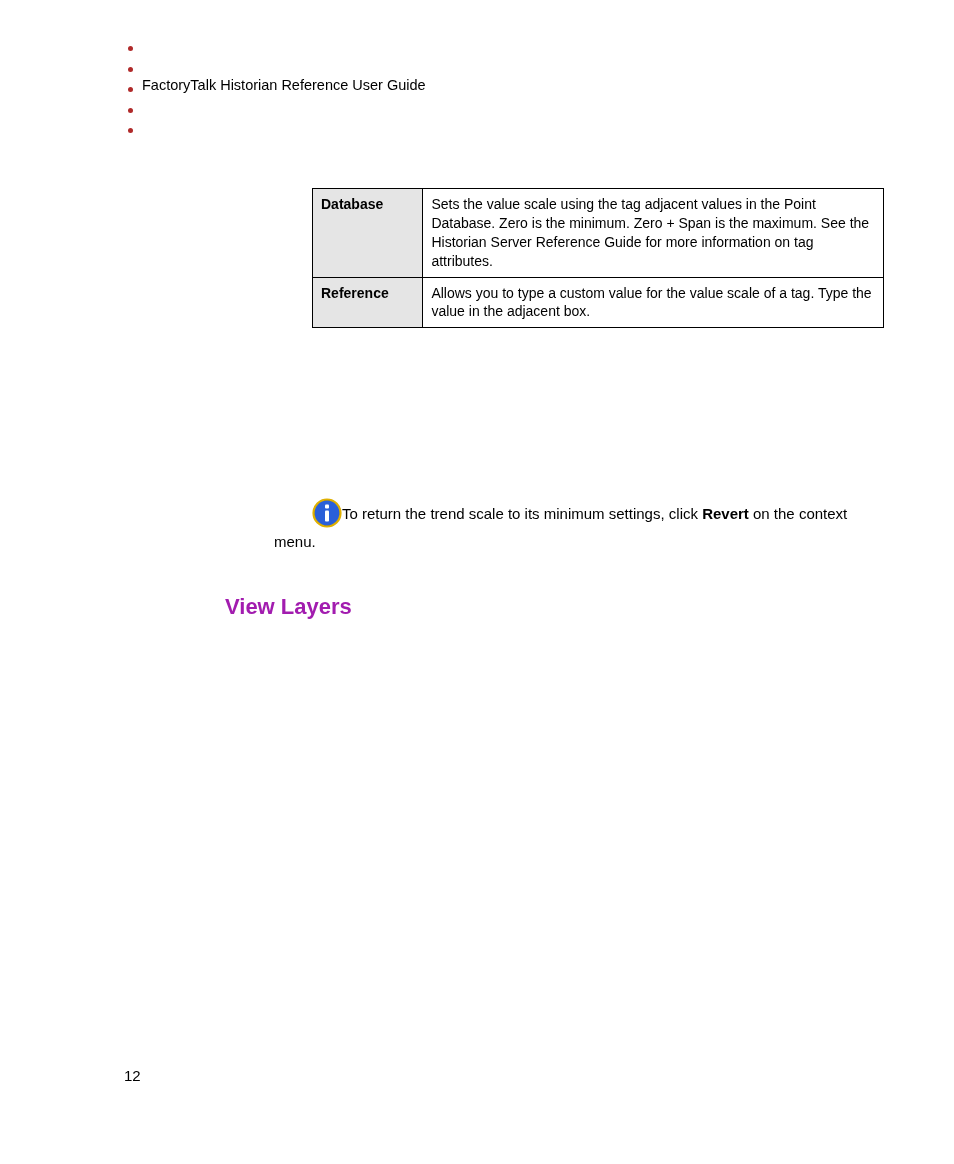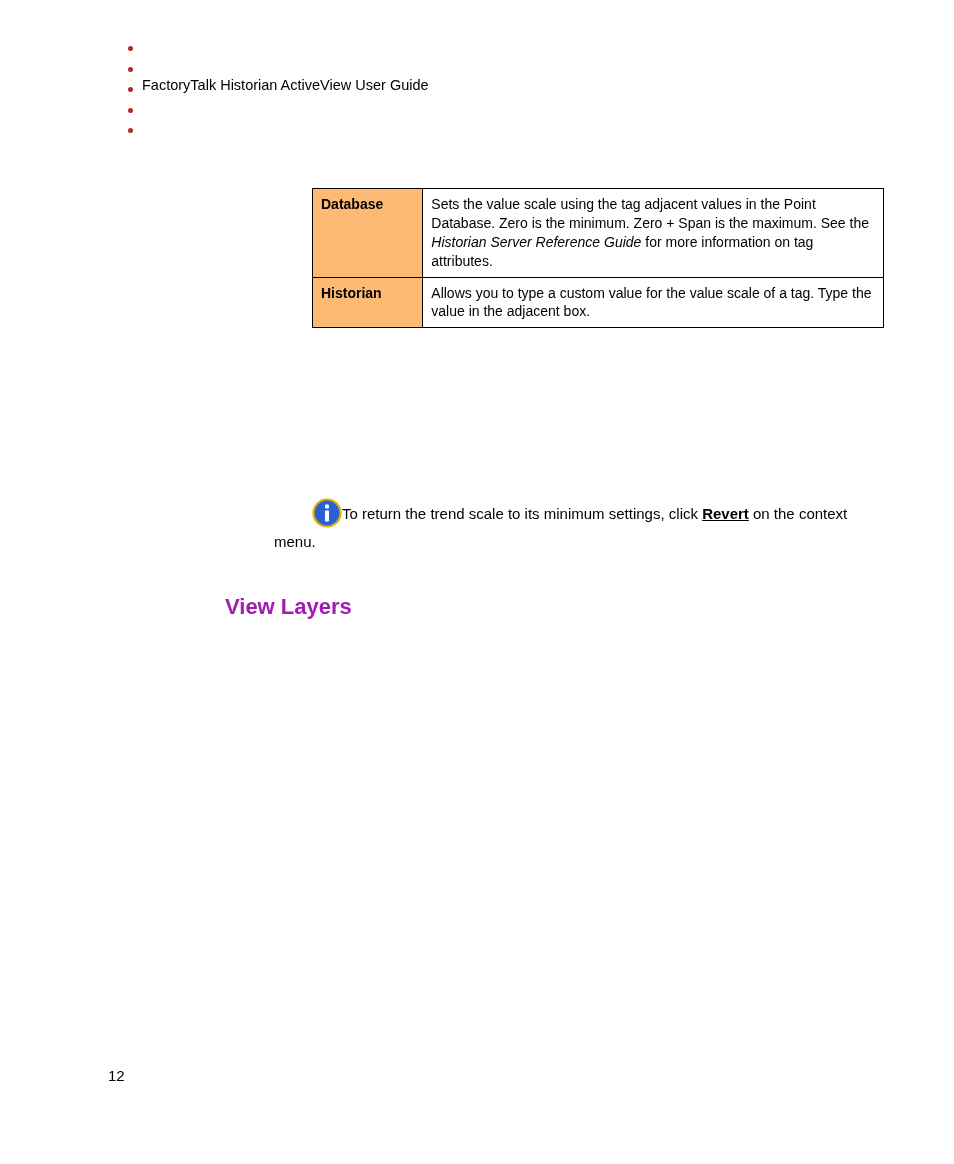--- a/index.html
+++ b/index.html
@@ -50,90 +50,88 @@
     margin-left: 38px;
   }
   table.info-table td {
     border: 1px solid #000;
     vertical-align: top;
     padding: 6px 8px 6px 8px;
     font-size: 14px;
     line-height: 1.35;
   }
   td.label {
-    background: #fdba74;
+    background: #e5e5e5;
     font-weight: bold;
     width: 94px;
   }
   td.desc {
     width: 452px;
   }
   .italic {
-    font-style: italic;
   }
   .info-block {
     position: absolute;
     left: 274px;
     top: 498px;
     width: 586px;
   }
   .info-icon {
     display: inline-block;
     vertical-align: middle;
     margin-left: 38px;
   }
   .info-text {
     font-size: 15px;
     line-height: 1.35;
   }
   .info-text .bold {
     font-weight: bold;
-    text-decoration: underline;
   }
   .section-heading {
     position: absolute;
     left: 225px;
     top: 594px;
     font-size: 22px;
     font-weight: bold;
     color: #a21caf;
   }
   .page-number {
     position: absolute;
-    left: 108px;
+    left: 124px;
     top: 1067px;
     font-size: 15px;
   }
 </style>
 </head>
 <body>
 
 <div class="page">
 
   <div class="bullets">
     <div class="bullet"></div>
     <div class="bullet"></div>
     <div class="bullet"></div>
     <div class="bullet"></div>
     <div class="bullet"></div>
   </div>
 
-  <div class="header-title">FactoryTalk Historian ActiveView User Guide</div>
+  <div class="header-title">FactoryTalk Historian Reference User Guide</div>
 
   <div class="content">
     <table class="info-table">
       <tbody>
           <tr>
         <td class="label">Database</td>
         <td class="desc">
           <span>Sets the value scale using the tag adjacent values in the Point Database. Zero is the minimum. Zero + Span is the maximum. See the </span><span class="italic">Historian Server Reference Guide</span><span> for more information on tag attributes.</span>
         </td>
       </tr>
       <tr>
-        <td class="label">Historian</td>
+        <td class="label">Reference</td>
         <td class="desc">
           <span>Allows you to type a custom value for the value scale of a tag. Type the value in the adjacent box.</span><span class="italic"></span><span></span>
         </td>
       </tr>
     </tbody>
       </table>
   </div>
 
   <div class="info-block">
     <span class="info-icon">

